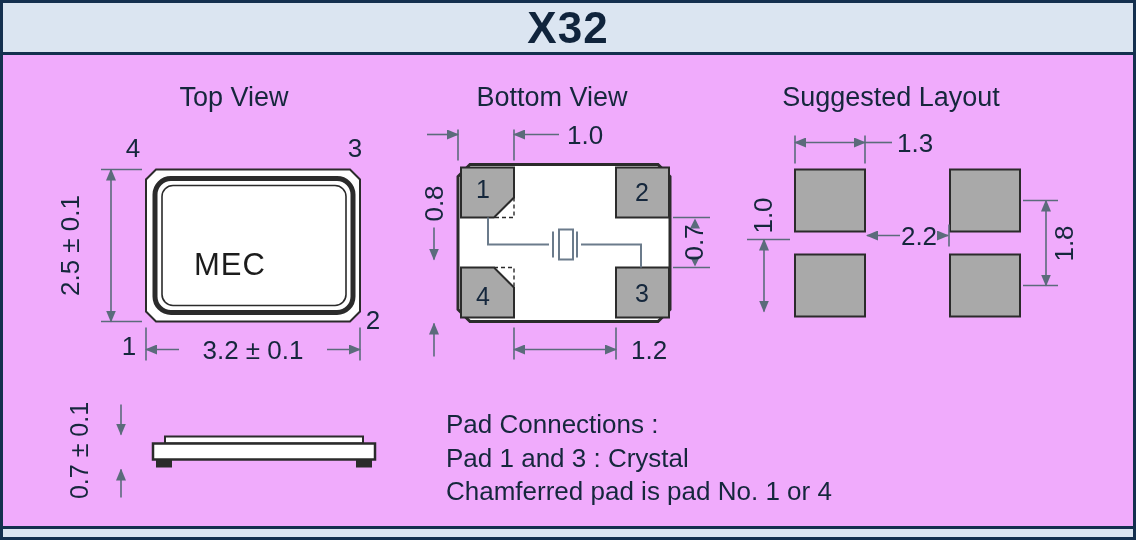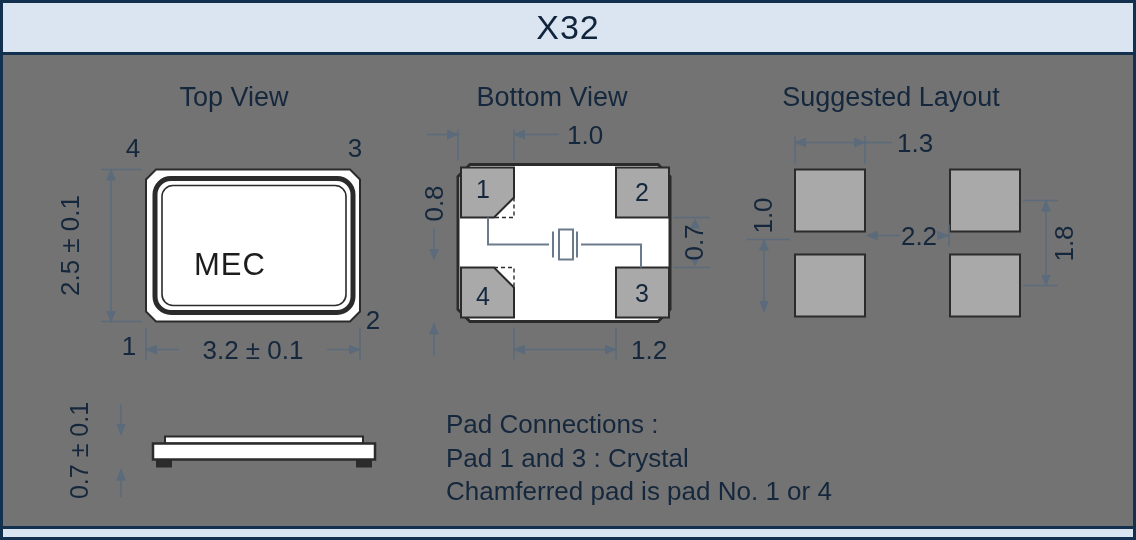--- a/index.html
+++ b/index.html
@@ -1,20 +1,20 @@
 <!DOCTYPE html>
 <html><head>
 <meta charset="utf-8">
 <style>
   *{margin:0;padding:0;box-sizing:border-box}
   html,body{width:1136px;height:540px;background:#fff;font-family:"Liberation Sans",sans-serif}
   .frame{width:1136px;height:540px;border:3px solid #14304f;display:flex;flex-direction:column;background:#fff}
   .header{height:52px;background:#dbe5f1;border-bottom:3px solid #14304f;display:flex;align-items:center;justify-content:center}
-  .title{font-size:34px;color:#10243c;font-weight:400;letter-spacing:1px}
-  .main{flex:1;position:relative;background:#737373;overflow:hidden}
+  .title{font-size:44px;color:#10243c;font-weight:700;letter-spacing:1px}
+  .main{flex:1;position:relative;background:#f0abfc;overflow:hidden}
   .main svg{display:block;width:100%;height:100%}
   .footer{height:11px;background:#dbe5f1;border-top:3px solid #14304f}
 
   
   .geo{stroke:#2b2b2b;fill:#fff}
   .dim{stroke:#5b6b7b;stroke-width:1.6;fill:none}
   .dash{stroke:#2b2b2b;stroke-width:1.4;fill:none;stroke-dasharray:4 3}
   .circ{stroke:#6b7b8b;stroke-width:2;fill:none}
   text{fill:#15273c;font-size:26px;font-family:"Liberation Sans",sans-serif}
   .view-title{font-size:27px}

